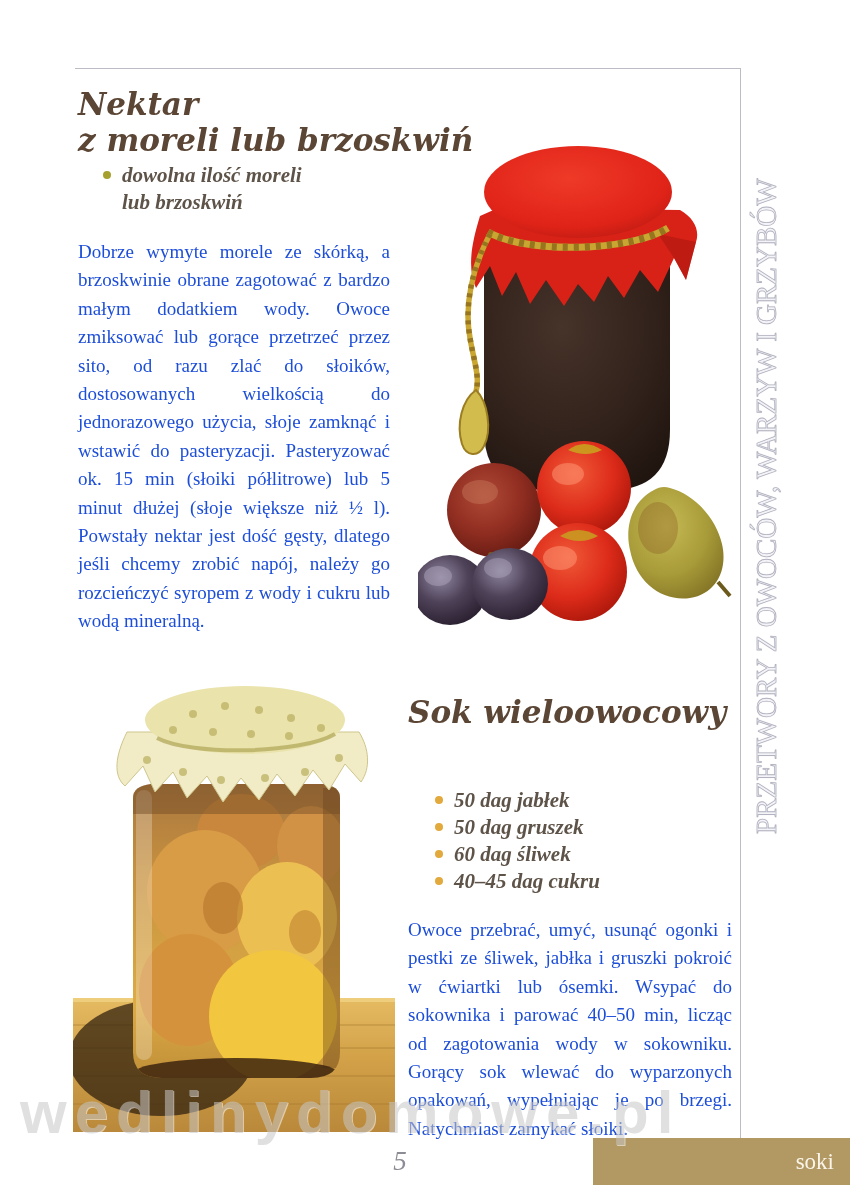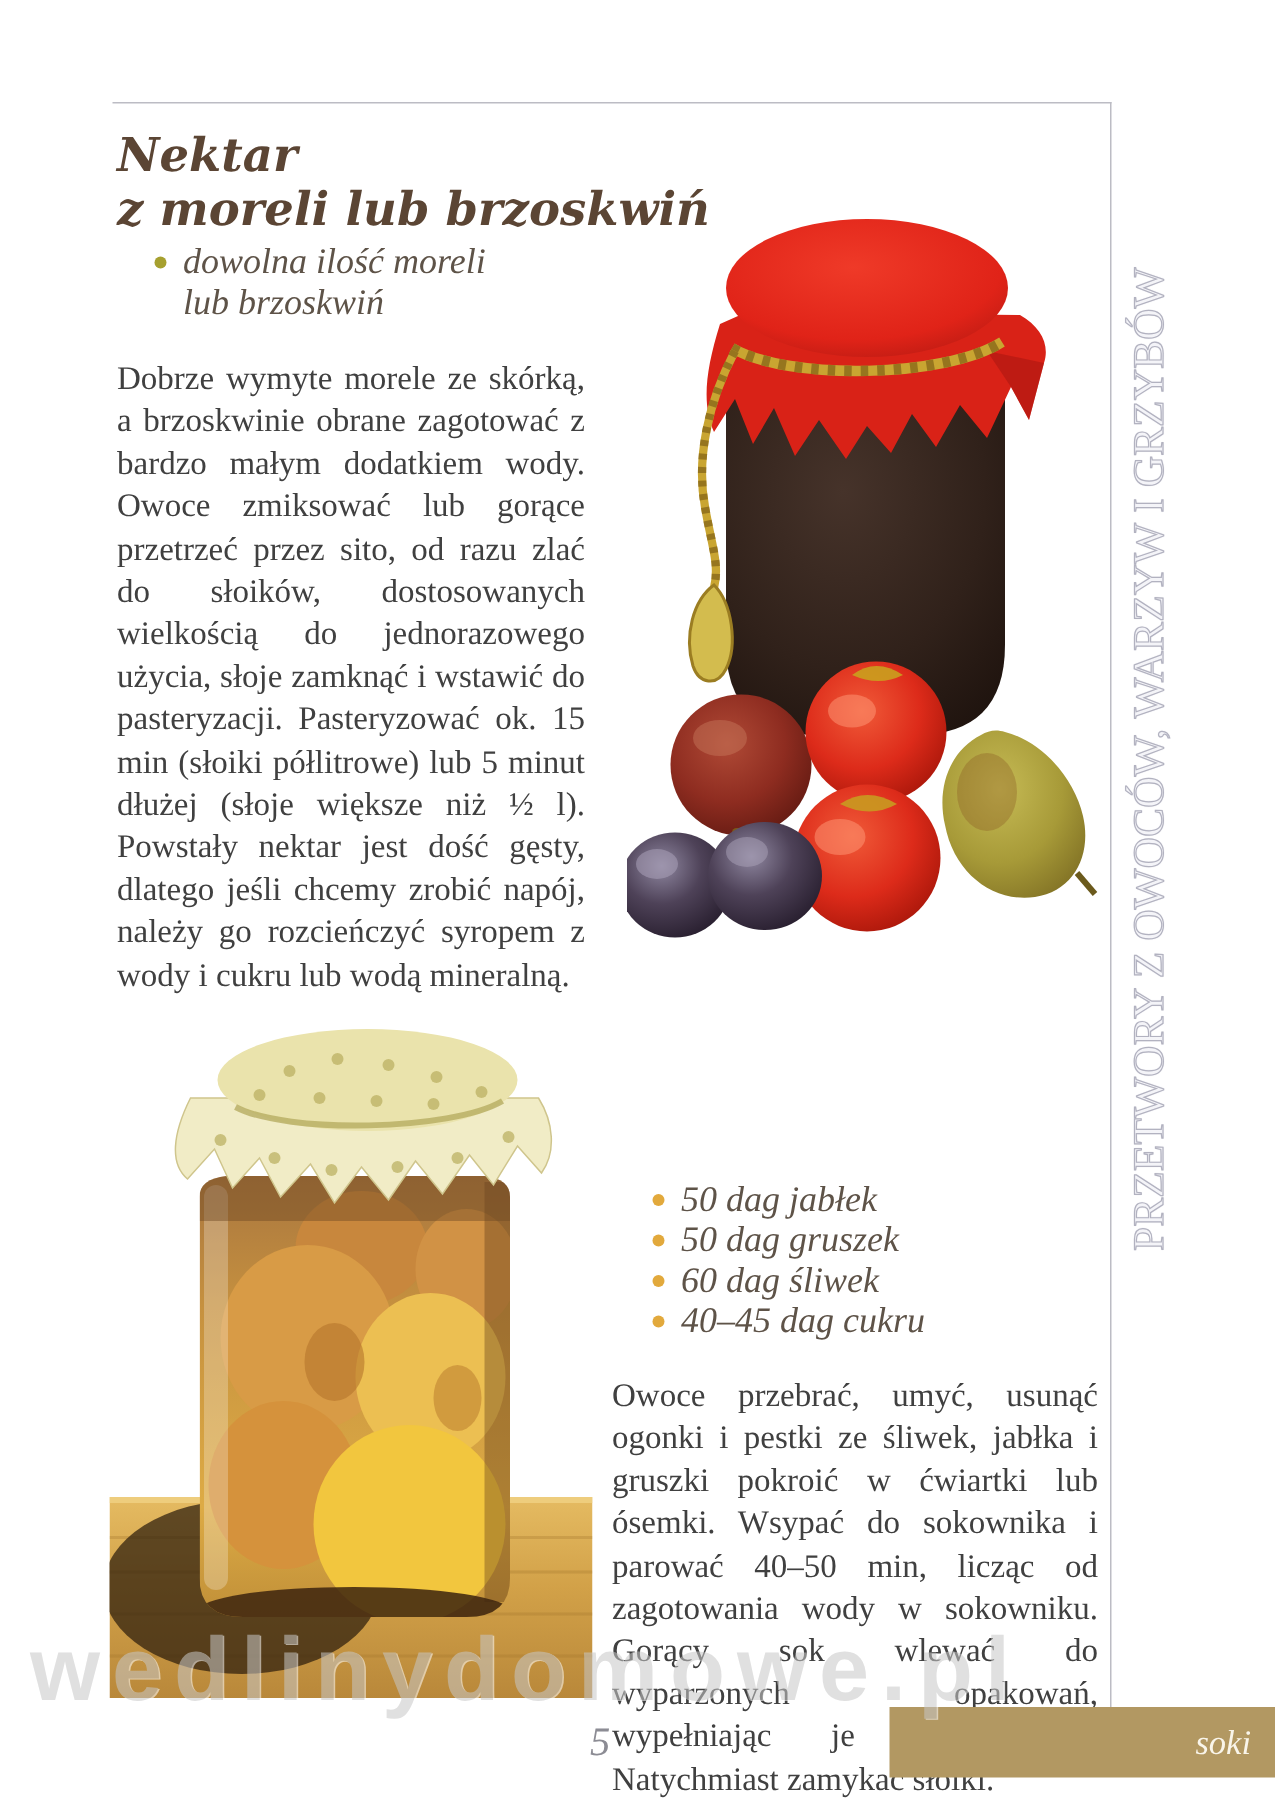--- a/index.html
+++ b/index.html
@@ -16,46 +16,46 @@
     color:#f4f4f8;-webkit-text-stroke:0.8px #b2b2c0;text-shadow:0 0 1px #c6c6d2;
     white-space:nowrap;}
 
   
   .recipe-title{position:absolute;font-family:"DejaVu Serif","Liberation Serif",serif;
     font-style:italic;font-weight:bold;font-size:31px;line-height:36px;color:#5b4534;}
   .title-1{left:78px;top:86px;}
   .title-2{left:408px;top:694px;}
 
   
-  .ingredients{position:absolute;font-style:italic;font-size:24px;line-height:27px;color:#5e5348;}
+  .ingredients{position:absolute;font-style:italic;font-size:21px;line-height:27px;color:#5e5348;font-weight:bold;}
   .ing-1{left:103px;top:162px;width:230px;}
   .ing-2{left:435px;top:787px;width:260px;}
   .ing-item{position:relative;padding-left:19px;}
   .dot{position:absolute;left:0;top:9px;width:8px;height:8px;border-radius:50%;}
   .dot-olive{background:#a6a02f;}
   .dot-amber{background:#e2a93c;}
 
   
-  .body-text{position:absolute;font-size:22px;line-height:28.4px;color:#404040;
+  .body-text{position:absolute;font-size:19px;line-height:28.4px;color:#1d4ed8;
     text-align:justify;}
   .body-1{left:78px;top:238px;width:312px;}
   .body-2{left:408px;top:916px;width:324px;}
 
   
   .illus{position:absolute;}
   .illus-1{left:418px;top:138px;}
   .illus-2{left:73px;top:680px;}
 
   
   .page-number{position:absolute;left:370px;top:1146px;width:60px;text-align:center;
     font-style:italic;font-size:27px;color:#8c8c94;}
   .section-tab{position:absolute;left:593px;top:1138px;width:257px;height:47px;
     background:#b29862;}
   .section-tab-label{position:absolute;right:16px;top:0;height:47px;line-height:47px;
-    font-style:italic;font-size:23px;color:#f9f5ea;}
+    font-size:23px;color:#f9f5ea;}
 
   
   .watermark{position:absolute;left:20px;top:1078px;width:816px;z-index:10;
     font-family:"Liberation Sans",sans-serif;font-weight:bold;font-size:60px;
     letter-spacing:8px;color:#c7c7c7;opacity:0.55;white-space:nowrap;
     text-shadow:1px 1px 0 #ffffff;}
 </style>
 </head>
 <body>
 
@@ -152,20 +152,21 @@
     <path d="M142,398 Q160,386 180,398 Q162,408 142,398 Z" fill="#c99a20" opacity="0.9"></path>
     <ellipse cx="142" cy="420" rx="17" ry="12" fill="#ff9a78" opacity="0.5"></ellipse>
 
     <ellipse cx="32" cy="452" rx="37" ry="35" fill="url(#plumG)"></ellipse>
     <ellipse cx="20" cy="438" rx="14" ry="10" fill="#a9a1b8" opacity="0.55"></ellipse>
     <ellipse cx="92" cy="446" rx="38" ry="36" fill="url(#plumG)"></ellipse>
     <ellipse cx="80" cy="430" rx="14" ry="10" fill="#a9a1b8" opacity="0.5"></ellipse>
   </svg>
 
   <div class="recipe-title title-2">
+    <div>Sok wieloowocowy</div>
   </div>
 
   <div class="ingredients ing-2">
     <div class="ing-item">
       <span class="dot dot-amber"></span>
       <span>50 dag jabłek</span>
     </div>
     <div class="ing-item">
       <span class="dot dot-amber"></span>
       <span>50 dag gruszek</span>

